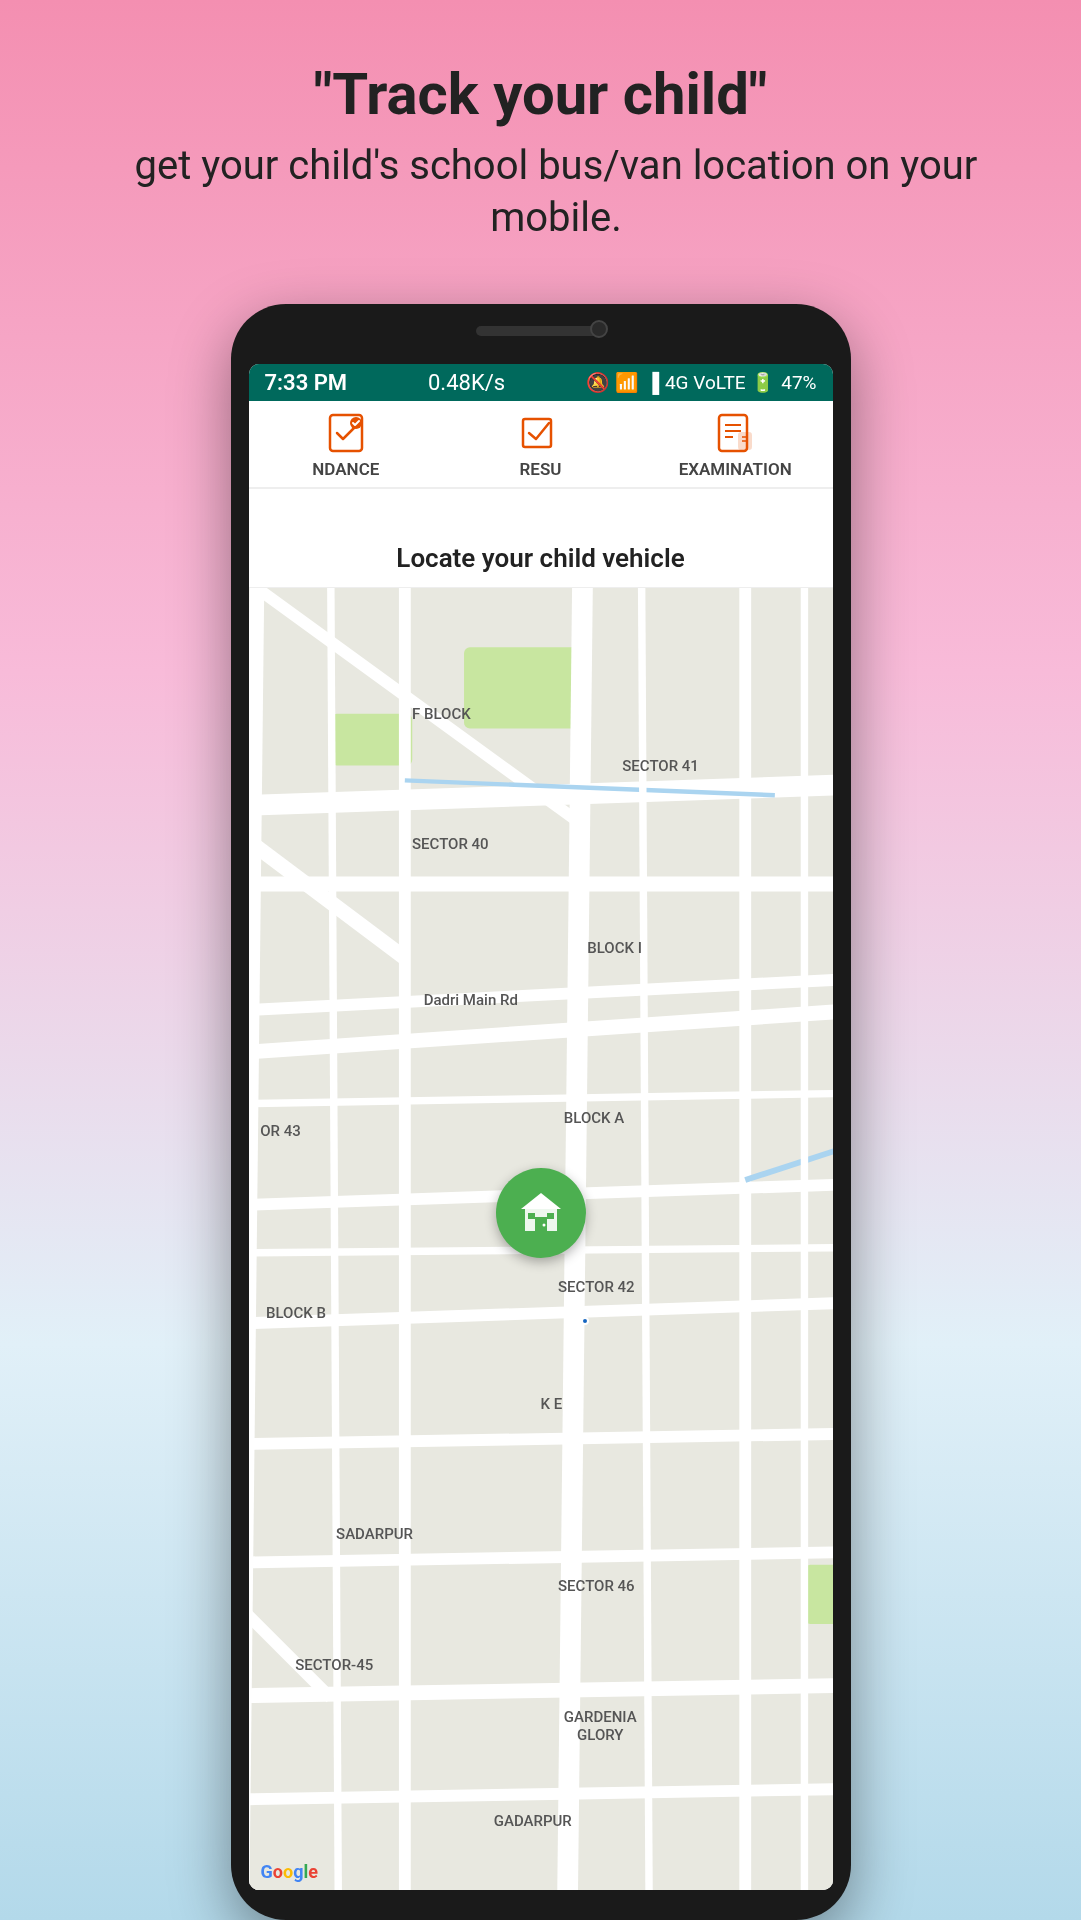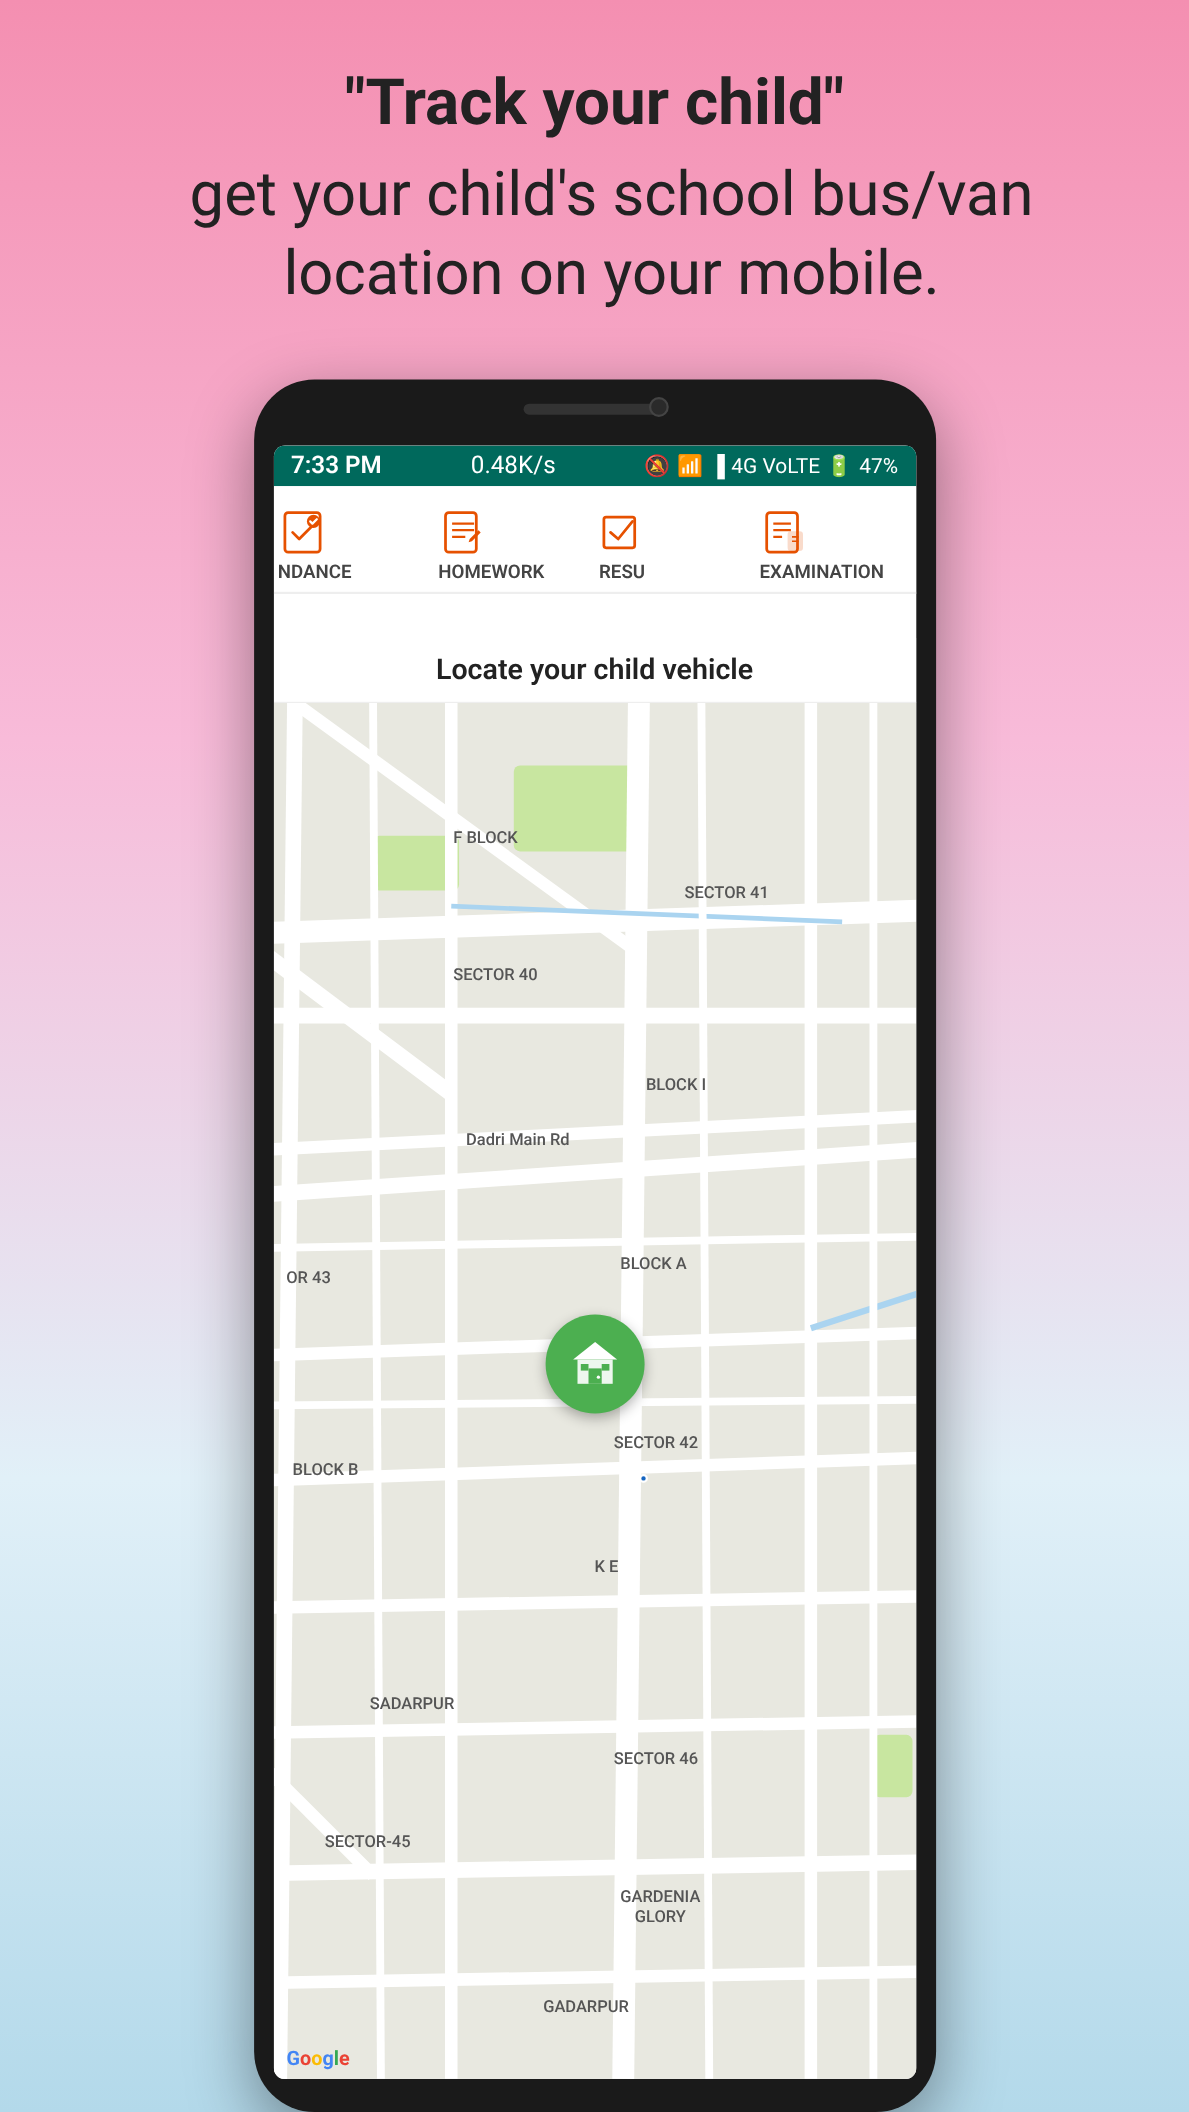--- a/index.html
+++ b/index.html
@@ -19,21 +19,21 @@
       padding: 60px 80px 40px;
       color: #222;
     }
     .promo-text h1 {
       font-size: 58px;
       font-weight: 700;
       line-height: 1.2;
       margin-bottom: 10px;
     }
     .promo-text p {
-      font-size: 56px;
+      font-size: 40px;
       font-weight: 400;
       line-height: 1.3;
       margin-left: 31px;
     }
 
     .phone-wrapper {
       position: relative;
       width: 620px;
       height: 1631px;
       margin-top: 20px;
@@ -107,21 +107,22 @@
       display: flex;
       background: #fff;
       border-bottom: 2px solid #eee;
       flex-shrink: 0;
       overflow: hidden;
     }
     .nav-tab {
       flex: 1;
       display: flex;
       flex-direction: column;
-      padding: 20px 4px 8px;
+      align-items: center;
+      padding: 10px 4px 8px;
       cursor: pointer;
       position: relative;
       min-width: 0;
     }
     .nav-tab.active::after {
       content: '';
       position: absolute;
       bottom: -2px;
       left: 0; right: 0;
       height: 3px;
@@ -247,30 +248,20 @@
       <div class="nav-tab">
         <svg class="tab-icon" viewBox="0 0 44 44" fill="none">
           <rect x="6" y="4" width="32" height="36" rx="3" stroke="#e65100" stroke-width="2.5" fill="none"></rect>
           <polyline points="13,22 19,28 31,16" stroke="#e65100" stroke-width="2.5" stroke-linecap="round" stroke-linejoin="round"></polyline>
           <circle cx="32" cy="12" r="6" fill="#e65100"></circle>
           <polyline points="29,12 31,14 35,10" stroke="white" stroke-width="2" stroke-linecap="round" stroke-linejoin="round"></polyline>
         </svg>
         <span class="tab-label">NDANCE</span>
       </div>
 
-      <div class="nav-tab">
-        <svg class="tab-icon" viewBox="0 0 44 44" fill="none">
-          <rect x="6" y="4" width="28" height="36" rx="3" stroke="#e65100" stroke-width="2.5" fill="none"></rect>
-          <line x1="12" y1="14" x2="32" y2="14" stroke="#e65100" stroke-width="2"></line>
-          <line x1="12" y1="20" x2="32" y2="20" stroke="#e65100" stroke-width="2"></line>
-          <line x1="12" y1="26" x2="24" y2="26" stroke="#e65100" stroke-width="2"></line>
-          <path d="M28 28 L36 20 L38 22 L30 30 L27 31 Z" fill="#e65100"></path>
-        </svg>
-        <span class="tab-label">HOMEWORK</span>
-      </div>
 
 
       <div class="nav-tab">
         <svg class="tab-icon" viewBox="0 0 44 44" fill="none">
           <rect x="4" y="8" width="28" height="28" rx="2" stroke="#e65100" stroke-width="2.5" fill="none"></rect>
           <polyline points="10,22 17,28 30,12" stroke="#e65100" stroke-width="2.5" stroke-linecap="round" stroke-linejoin="round"></polyline>
         </svg>
         <span class="tab-label">RESU</span>
       </div>
 

